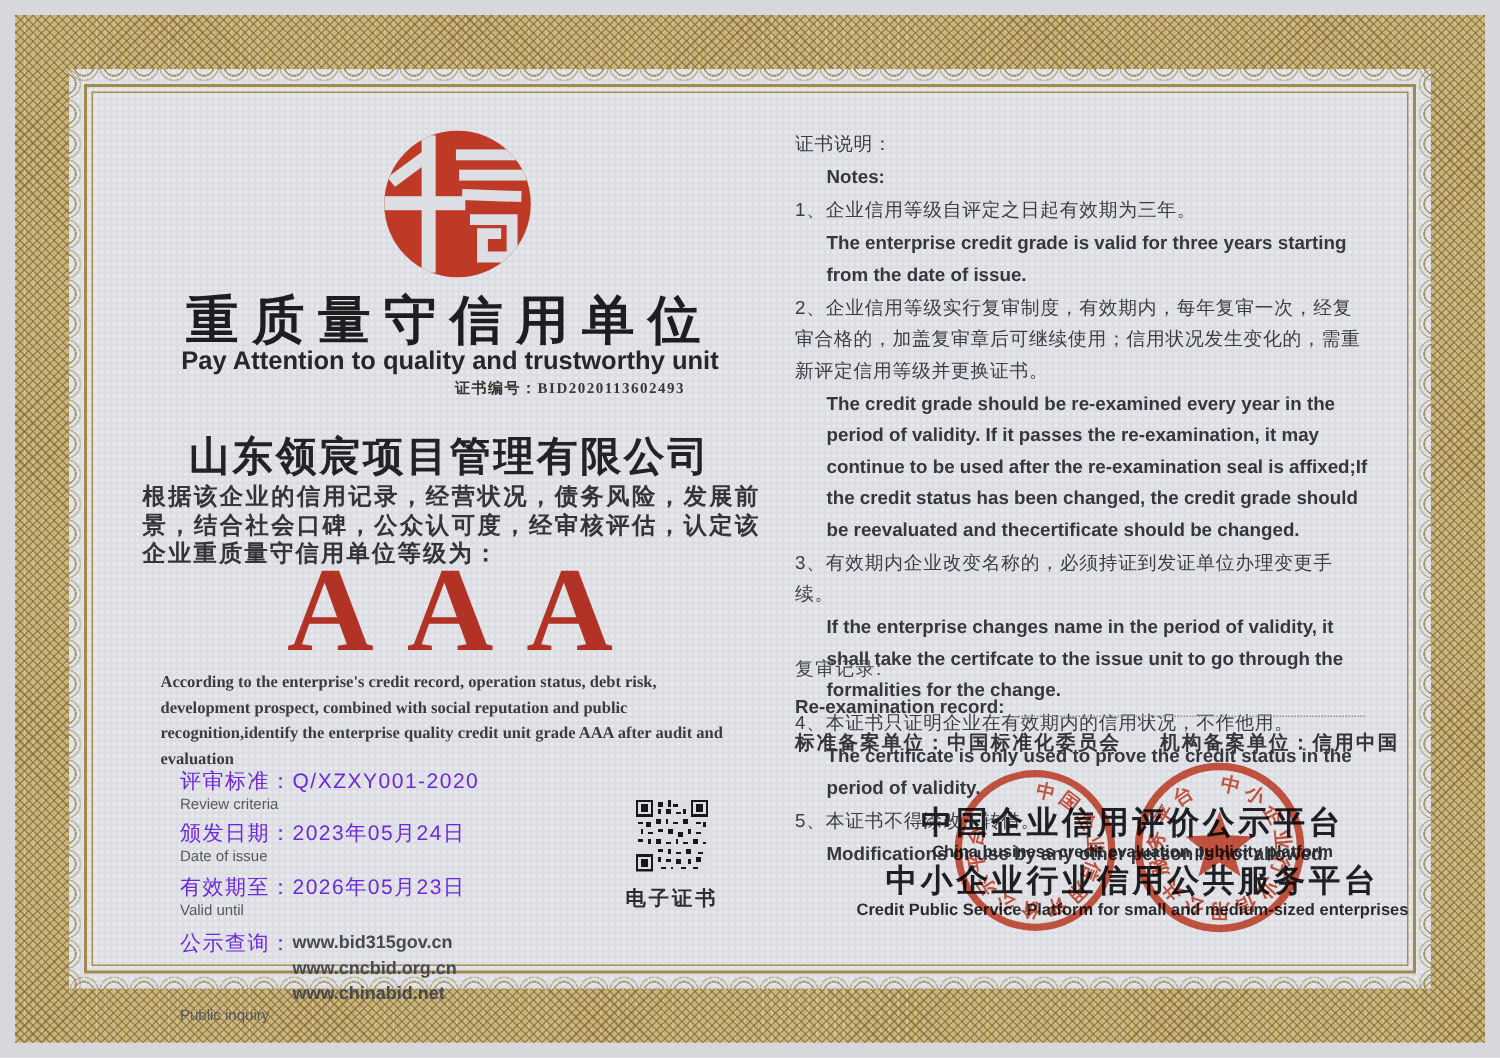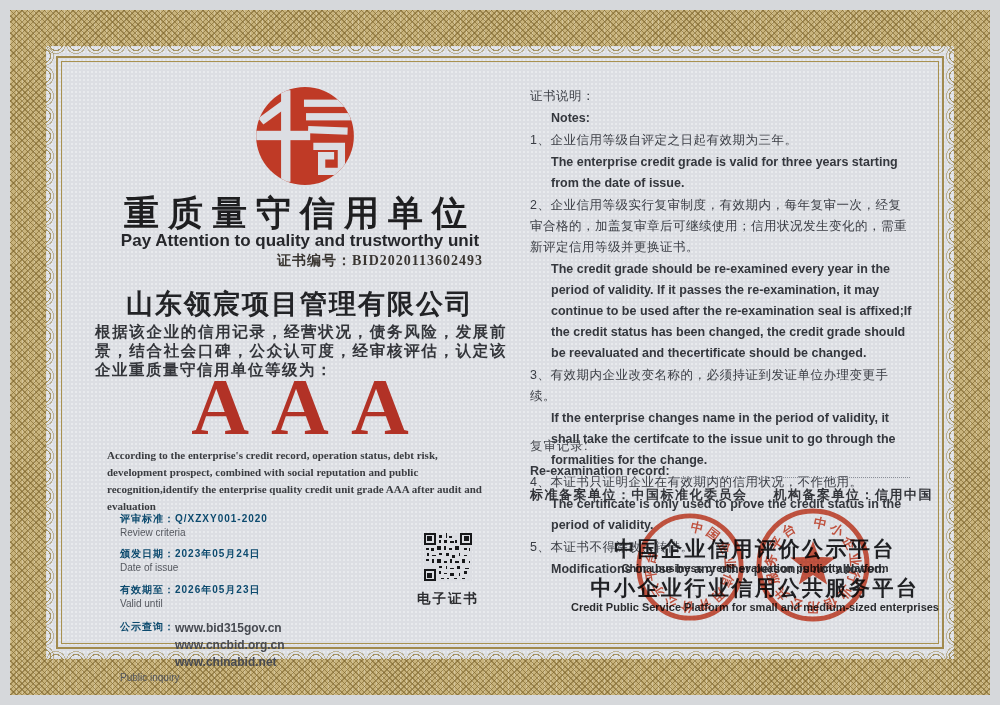--- a/index.html
+++ b/index.html
@@ -25,31 +25,31 @@
   .sc-right{top:46px;bottom:46px;right:46px;width:11px;
     background:radial-gradient(circle at 13px 50%, transparent 6px, rgba(150,128,66,.8) 6px 7px, transparent 7px 9px, rgba(150,128,66,.5) 9px 10px, transparent 10px) 0 0/11px 20px repeat-y;}
   .rule-outer{position:absolute;inset:56px;border:2px solid #a18a4e;pointer-events:none;}
   .rule-inner{position:absolute;inset:61px;border:1px solid #a89150;pointer-events:none;}
   .content{position:absolute;inset:0;}
   .abs{position:absolute;}
   
   .title-zh{left:60px;top:190px;width:480px;text-align:center;font-size:35px;font-weight:bold;
     color:#1e1e20;letter-spacing:9px;}
   .title-en{left:60px;top:231px;width:480px;text-align:center;font-size:17px;font-weight:bold;color:#26272b;}
-  .certno{left:160px;top:252px;width:440px;text-align:center;font-size:14px;font-weight:bold;
+  .certno{left:160px;top:252px;width:440px;text-align:center;font-size:10px;font-weight:bold;
     color:#3a3632;font-family:"Liberation Serif","DejaVu Serif",serif;letter-spacing:1px;}
   .company{left:80px;top:286px;width:440px;text-align:center;font-size:27px;font-weight:bold;
     color:#222326;letter-spacing:2px;}
   .statement-zh{left:95px;top:322px;width:412px;font-size:15.5px;color:#33353a;line-height:19px;
     text-align:justify;letter-spacing:1.5px;font-weight:bold;}
   .grade{left:80px;top:362px;width:440px;text-align:center;font-size:80px;font-weight:bold;
     color:#b23226;font-family:"Liberation Serif","DejaVu Serif",serif;letter-spacing:22px;text-indent:22px;}
   .statement-en{left:107px;top:447px;width:392px;font-size:11px;font-weight:bold;color:#3a3c40;
     line-height:17px;font-family:"Liberation Serif","DejaVu Serif",serif;}
-  .field-zh{font-size:10px;font-weight:bold;color:#0c4a6e;letter-spacing:1px;}
+  .field-zh{font-size:14px;font-weight:normal;color:#6d28d9;letter-spacing:1px;}
   .field-en{font-size:10px;color:#55585f;margin-top:1px;}
   .f-review{left:120px;top:512px;} .f-issue{left:120px;top:547px;}
   .f-valid{left:120px;top:583px;} .f-inquiry{left:120px;top:620px;}
   .urls{display:inline-block;vertical-align:top;}
   .urls div{font-size:12px;color:#474a51;line-height:17px;font-weight:bold;}
   .qr{left:424px;top:533px;}
   .qr-label{left:408px;top:590px;width:80px;text-align:center;font-size:13.5px;font-weight:bold;
     color:#2c2d30;letter-spacing:2px;}
   
   .notes{left:530px;top:86px;width:382px;color:#35383e;}

